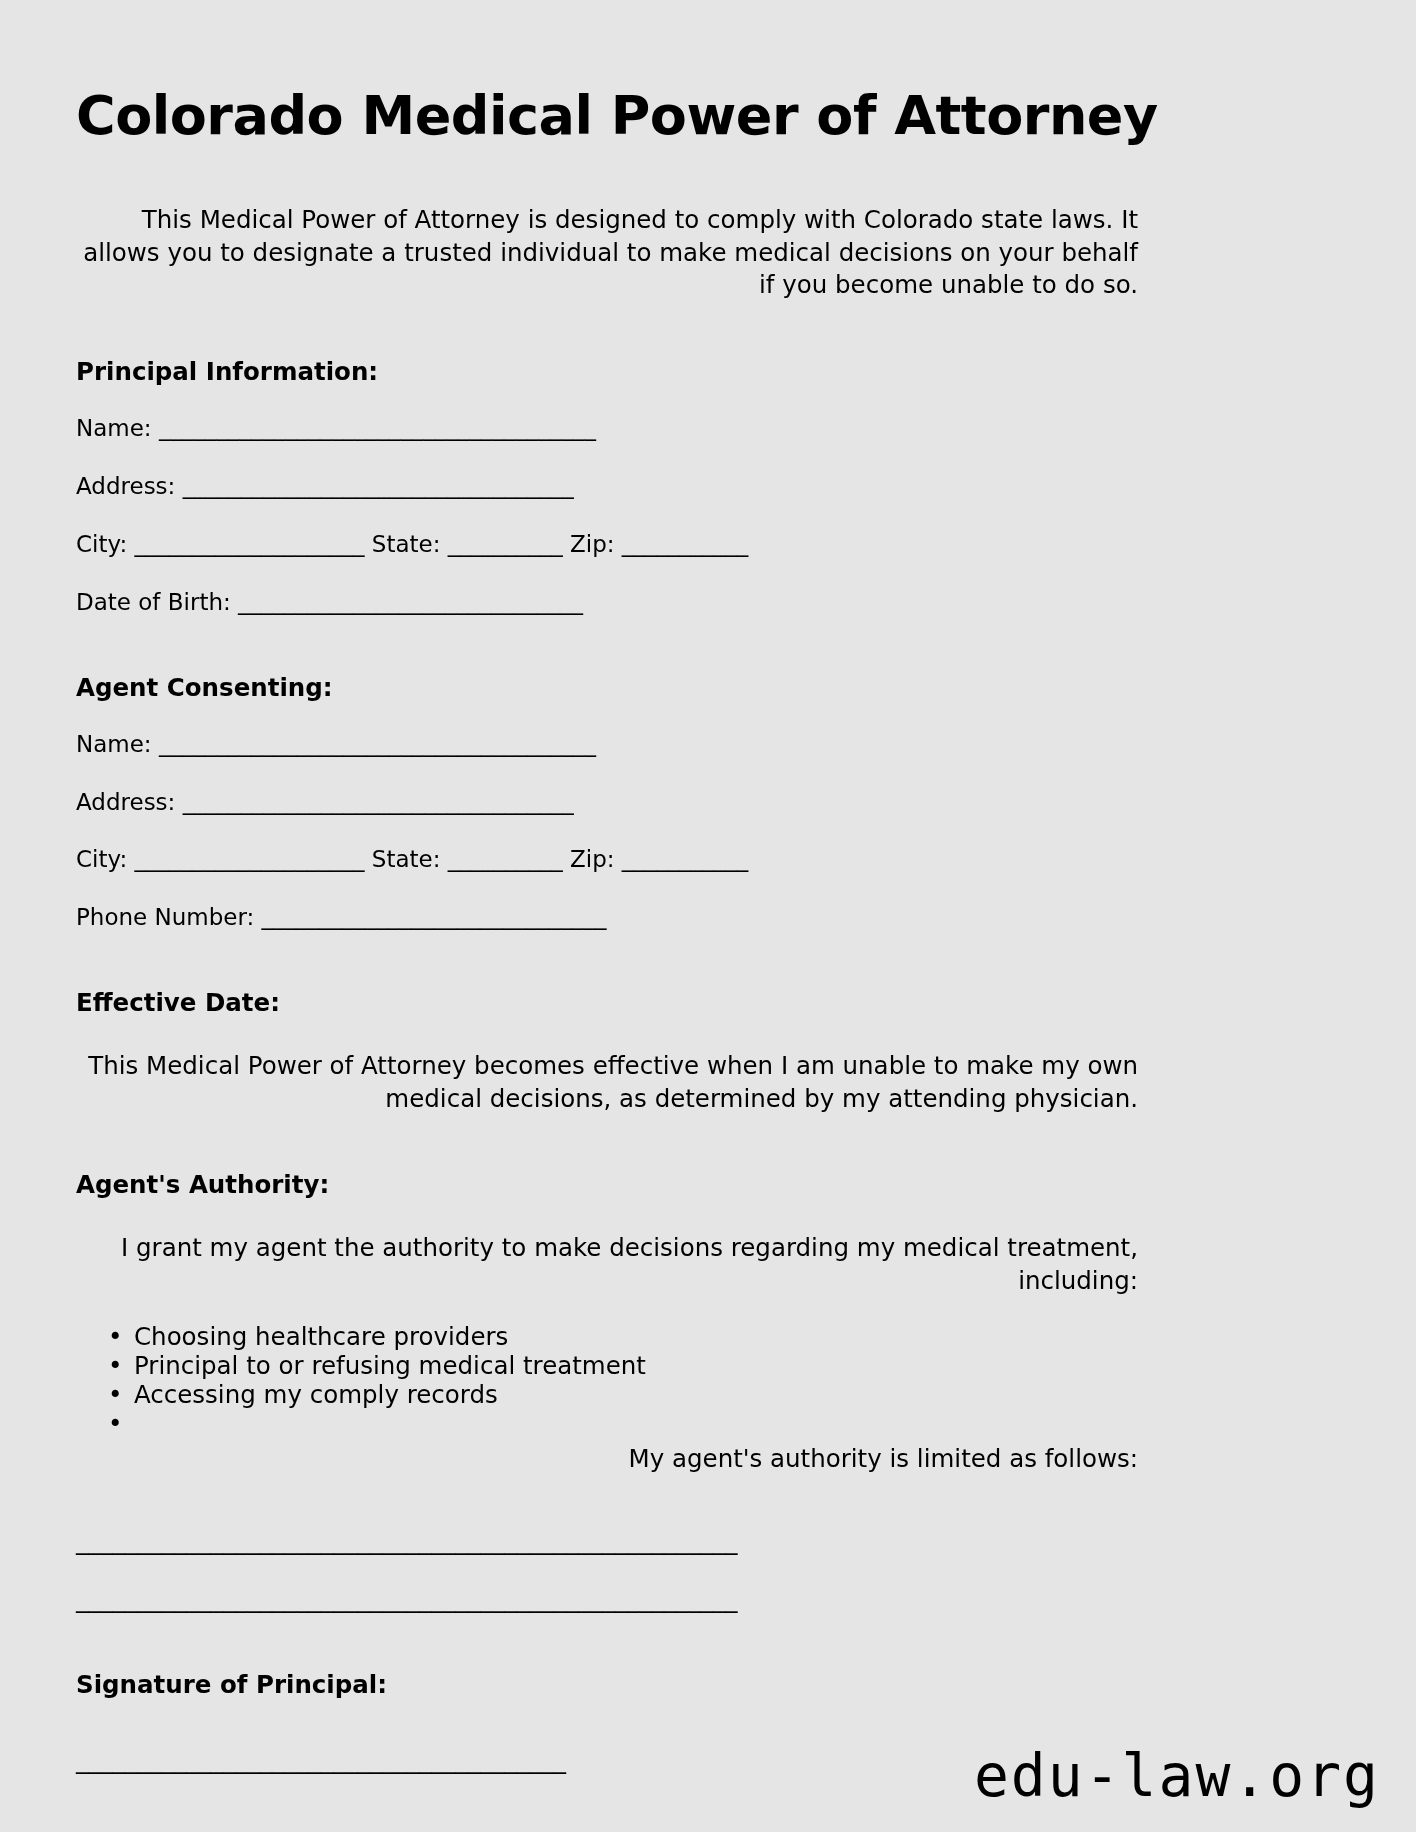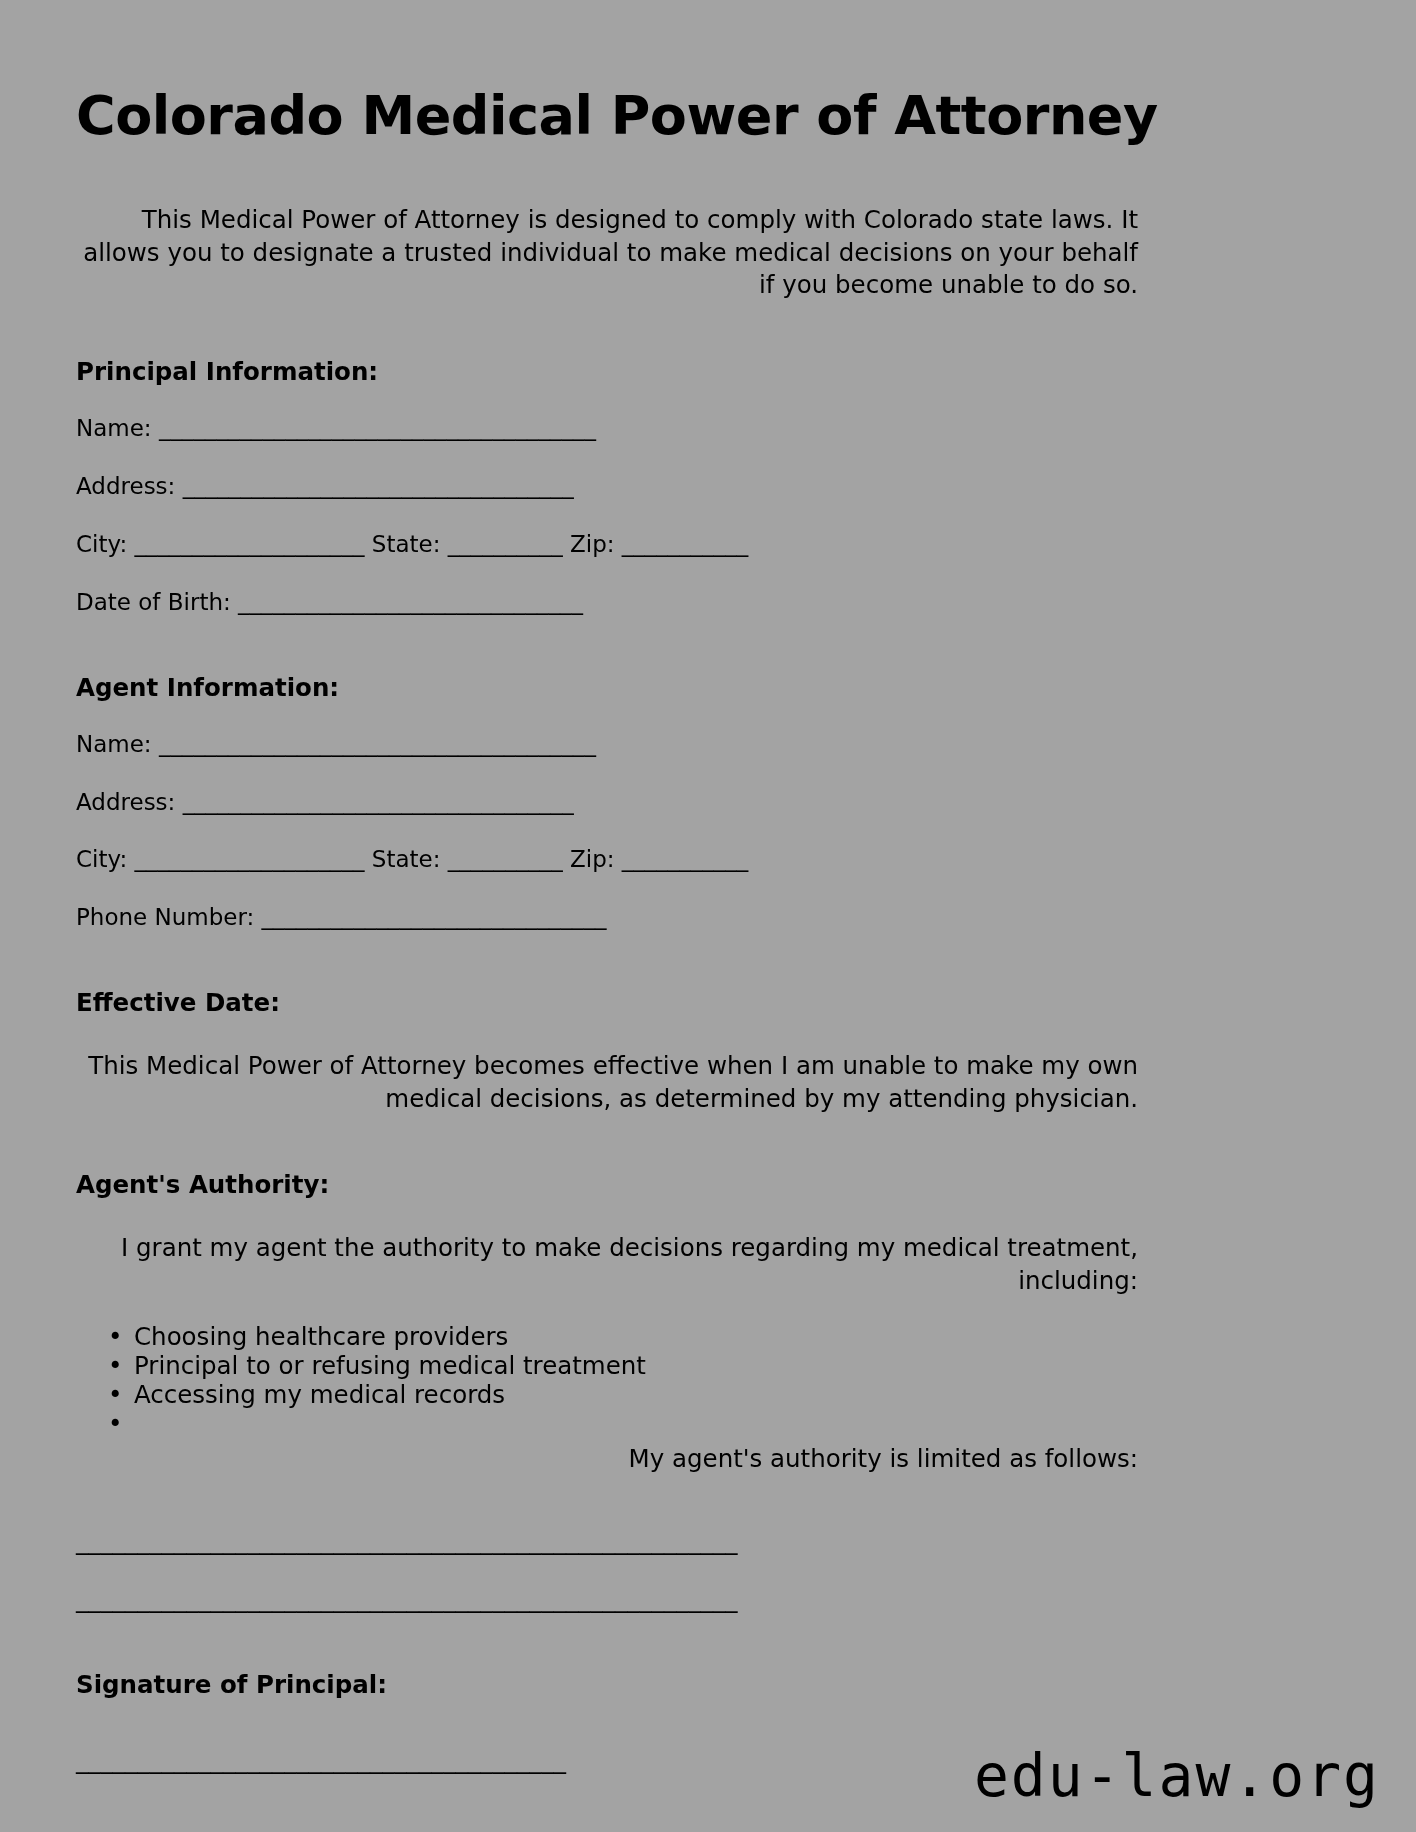--- a/index.html
+++ b/index.html
@@ -15,21 +15,21 @@
     color: #000000;
     overflow: hidden;
   }
 
   .page {
     position: absolute;
     left: 0;
     top: 0;
     width: 1416px;
     height: 1832px;
-    background: #a3a3a3;
+    background: #e5e5e5;
     box-sizing: border-box;
     padding: 85px 78px 0 76px;
   }
 
   .doc-title {
     font-size: 54px;
     font-weight: bold;
     letter-spacing: -0.5px;
     line-height: 1.08;
     margin: 0 0 0 0;
@@ -119,21 +119,21 @@
   <h2 class="section-heading">Principal Information:</h2>
 
   <div class="field-line">Name: ______________________________________</div>
 
   <div class="field-line">Address: __________________________________</div>
 
   <div class="field-line">City: ____________________ State: __________ Zip: ___________</div>
 
   <div class="field-line">Date of Birth: ______________________________</div>
 
-  <h2 class="section-heading">Agent Information:</h2>
+  <h2 class="section-heading">Agent Consenting:</h2>
 
   <div class="field-line">Name: ______________________________________</div>
 
   <div class="field-line">Address: __________________________________</div>
 
   <div class="field-line">City: ____________________ State: __________ Zip: ___________</div>
 
   <div class="field-line">Phone Number: ______________________________</div>
 
   <h2 class="section-heading">Effective Date:</h2>
@@ -148,21 +148,21 @@
     <li>
       <span class="bullet-dot">•</span>
       <span>Choosing healthcare providers</span>
     </li>
     <li>
       <span class="bullet-dot">•</span>
       <span>Principal to or refusing medical treatment</span>
     </li>
     <li>
       <span class="bullet-dot">•</span>
-      <span>Accessing my medical records</span>
+      <span>Accessing my comply records</span>
     </li>
     <li>
       <span class="bullet-dot">•</span>
     </li>
   </ul>
 
 
   <p class="body-para">My agent's authority is limited as follows:</p>
 
   <div class="blank-rule">______________________________________________________</div>

